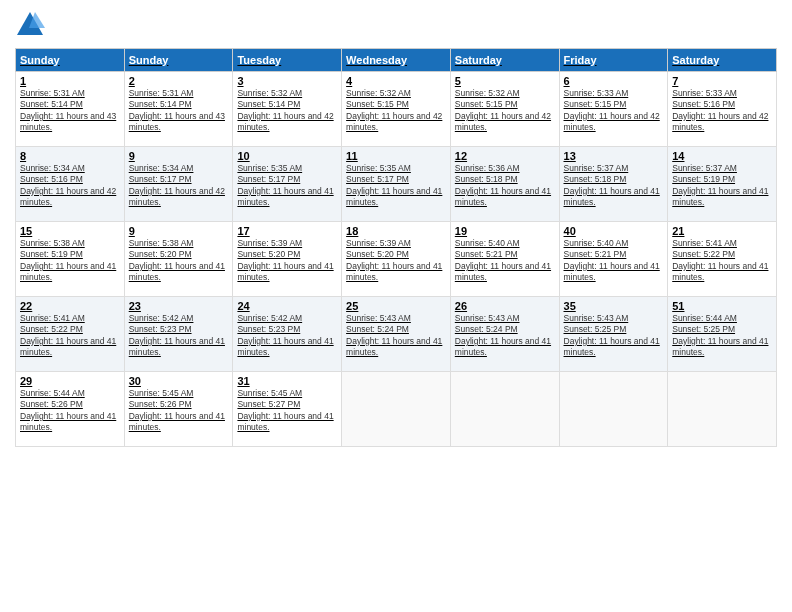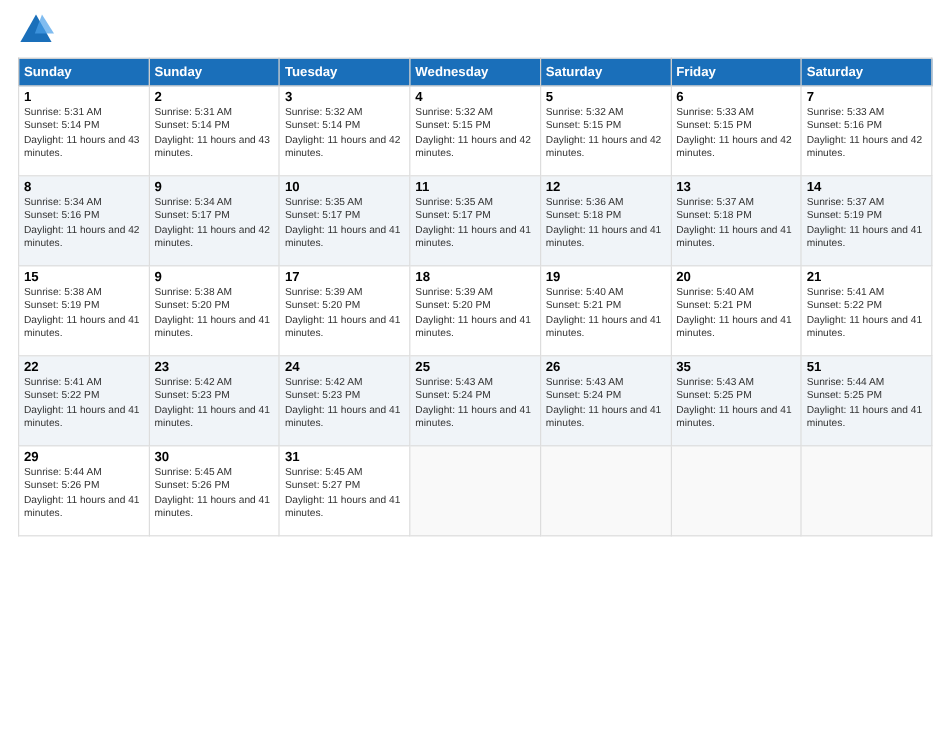--- a/index.html
+++ b/index.html
@@ -7,20 +7,21 @@
       width: 792px;
       height: 612px;
       font-family: Arial, sans-serif;
       background: #fff;
       overflow: hidden;
     }
     .container {
       width: 792px;
       height: 612px;
       padding: 10px 15px;
+      text-decoration: underline;
     }
     .header {
       display: flex;
       justify-content: space-between;
       align-items: flex-start;
       margin-bottom: 8px;
     }
     .logo {
       display: flex;
       align-items: center;
@@ -202,21 +203,21 @@
         </td>
           <td>
           <span class="day-num">18</span>
           <span class="day-info">Sunrise: 5:39 AM<br>Sunset: 5:20 PM<br>Daylight: 11 hours and 41 minutes.</span>
         </td>
           <td>
           <span class="day-num">19</span>
           <span class="day-info">Sunrise: 5:40 AM<br>Sunset: 5:21 PM<br>Daylight: 11 hours and 41 minutes.</span>
         </td>
           <td>
-          <span class="day-num">20</span>
+          <span class="day-num">40</span>
           <span class="day-info">Sunrise: 5:40 AM<br>Sunset: 5:21 PM<br>Daylight: 11 hours and 41 minutes.</span>
         </td>
           <td>
           <span class="day-num">21</span>
           <span class="day-info">Sunrise: 5:41 AM<br>Sunset: 5:22 PM<br>Daylight: 11 hours and 41 minutes.</span>
         </td>
         </tr>
         <tr>
           <td>
           <span class="day-num">22</span>

